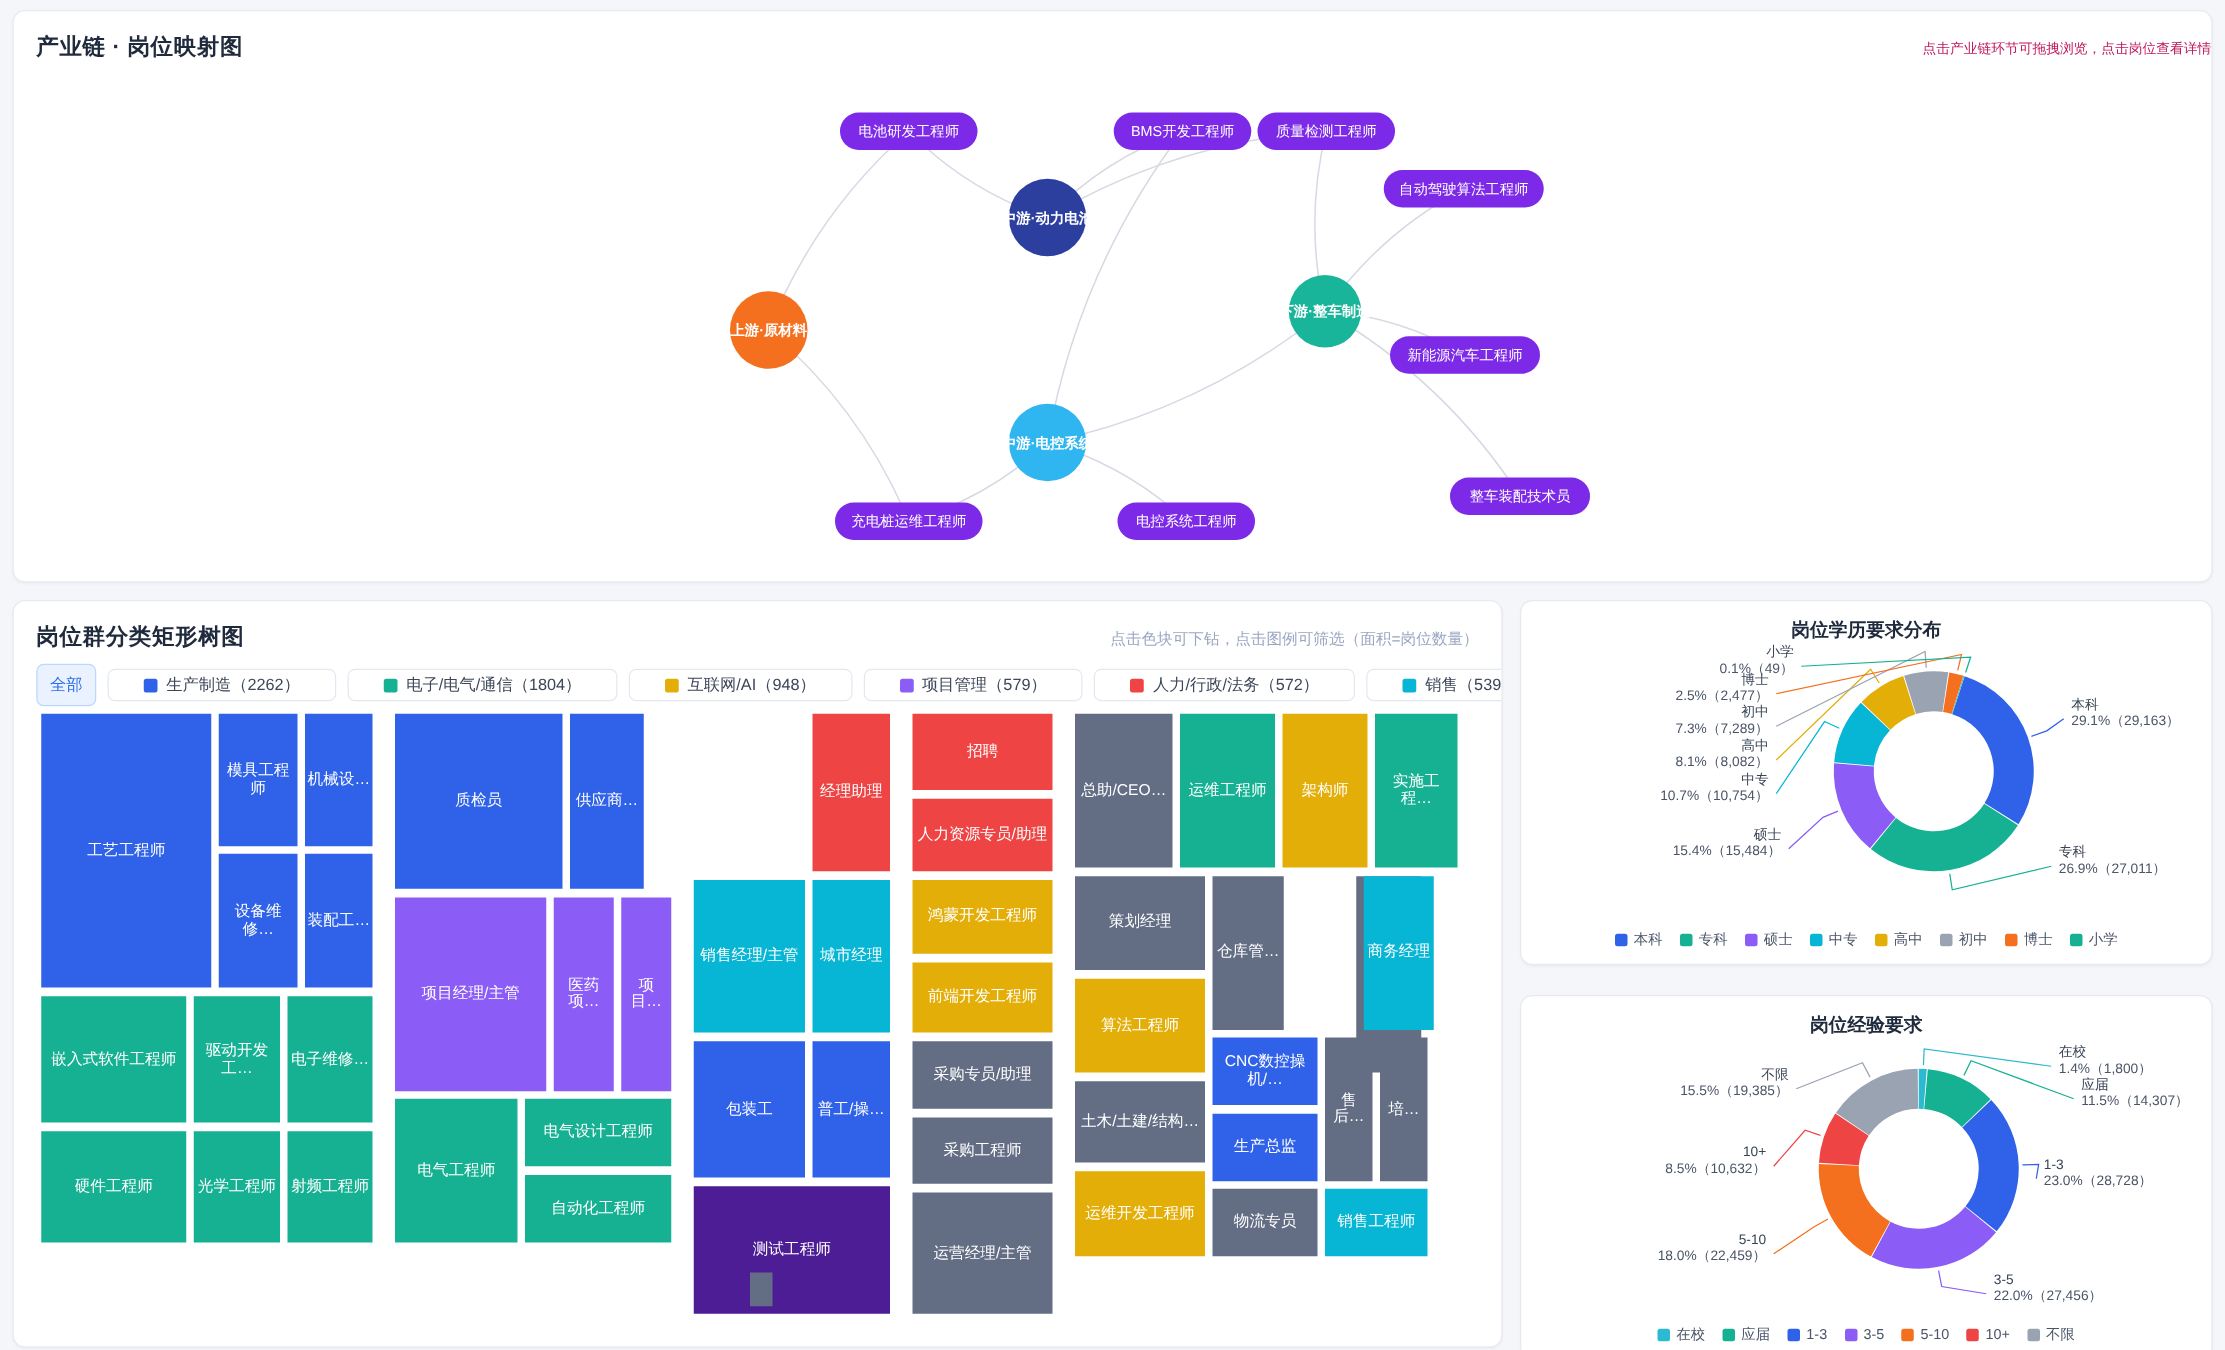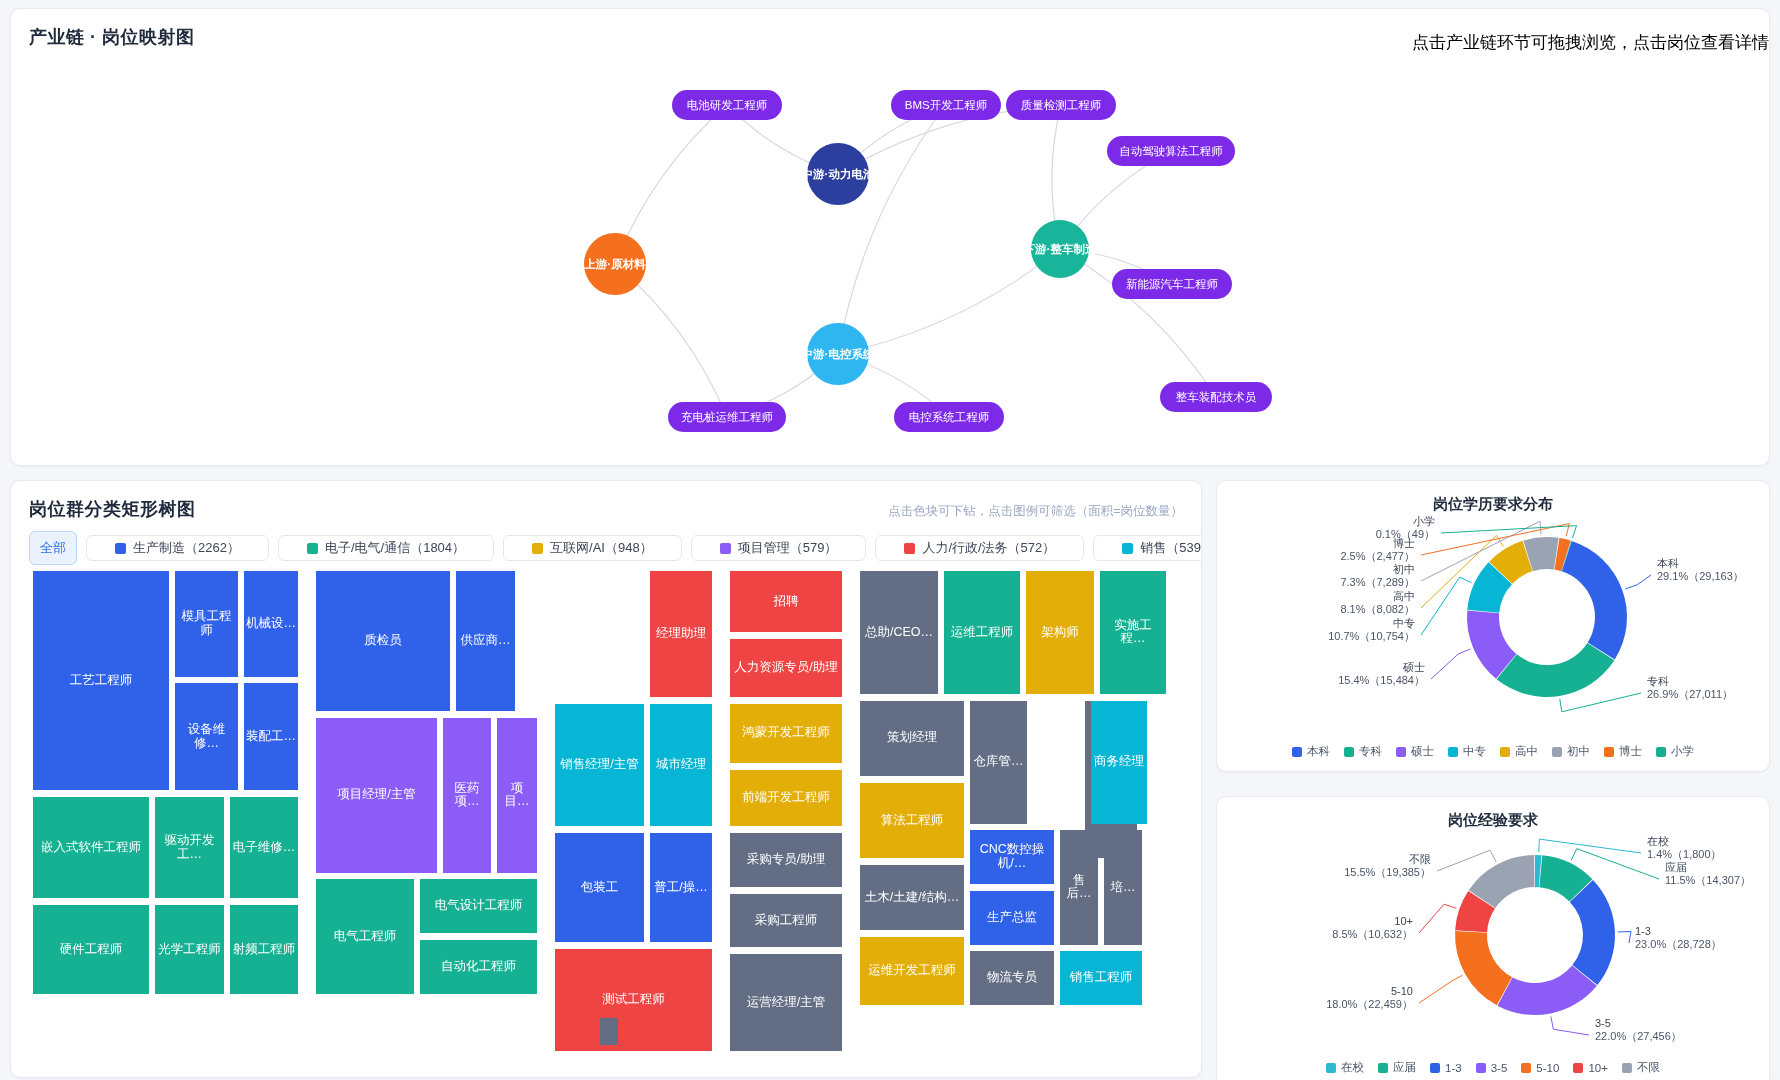--- a/index.html
+++ b/index.html
@@ -22,21 +22,21 @@
 
   
   .panel-network { width: 1760px; height: 458px; margin: 0 auto; overflow: hidden; }
   .panel-head { position: relative; height: 46px; }
   .panel-title {
     position: absolute; left: 18px; top: 16px;
     font-size: 18px; font-weight: bold; color: #1f2a3c; letter-spacing: .5px;
   }
   .panel-hint {
     position: absolute; right: 0px; top: 22px;
-    font-size: 17px; color: #000000; white-space: nowrap;
+    font-size: 11px; color: #be185d; white-space: nowrap;
   }
   .graph-wrap { position: absolute; left: 0; top: 40px; width: 1760px; height: 410px; }
   svg.graph { position: absolute; left: 0; top: 0; }
 
   .node-label-chain {
     fill: #ffffff; font-size: 11.5px; font-family: "Liberation Sans", sans-serif;
     text-anchor: middle; dominant-baseline: middle; font-weight: 600;
   }
   .node-label-job {
     fill: #ffffff; font-size: 11.5px; font-family: "Liberation Sans", sans-serif;
@@ -268,21 +268,21 @@
           </div>
           <div class="tile" style="left: 617px; top: 132.588px; width: 62px; height: 122.824px; background: rgb(6, 182, 212);">
             <span>城市经理</span>
           </div>
           <div class="tile" style="left: 522px; top: 262.294px; width: 89px; height: 108.412px; background: rgb(47, 98, 232);">
             <span>包装工</span>
           </div>
           <div class="tile" style="left: 617px; top: 262.294px; width: 62px; height: 108.412px; background: rgb(47, 98, 232);">
             <span>普工/操…</span>
           </div>
-          <div class="tile" style="left: 522px; top: 377.588px; width: 157px; height: 102.647px; background: #ef4444;">
+          <div class="tile" style="left: 522px; top: 377.588px; width: 157px; height: 102.647px; background: #4c1d95;">
             <span>测试工程师</span>
           </div>
           <div class="tile" style="left: 697px; top: 0px; width: 112px; height: 60.8529px; background: rgb(239, 68, 68);">
             <span>招聘</span>
           </div>
           <div class="tile" style="left: 697px; top: 67.7353px; width: 112px; height: 57.9706px; background: rgb(239, 68, 68);">
             <span>人力资源专员/助理</span>
           </div>
           <div class="tile" style="left: 697px; top: 132.588px; width: 112px; height: 59.4118px; background: rgb(227, 174, 8);">
             <span>鸿蒙开发工程师</span>

